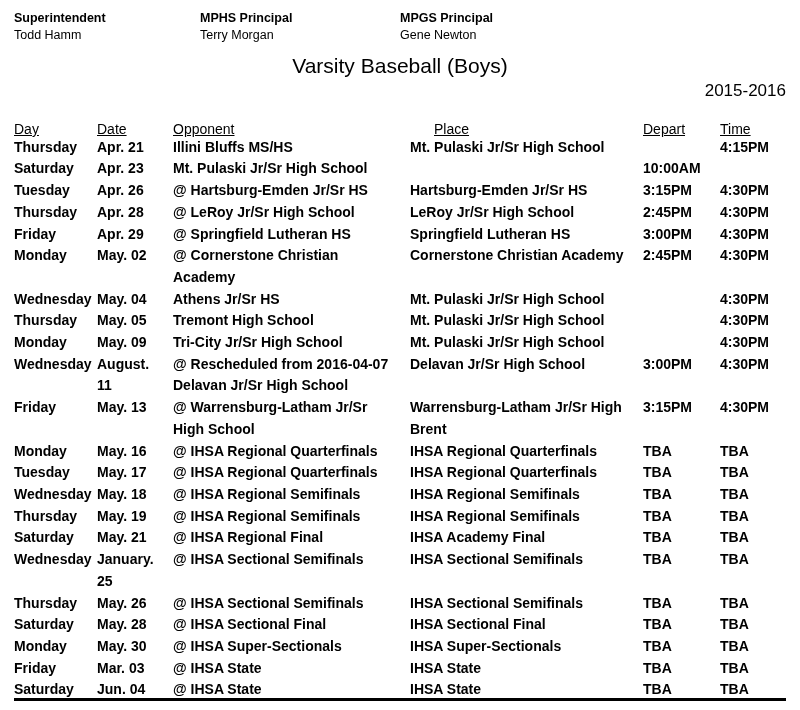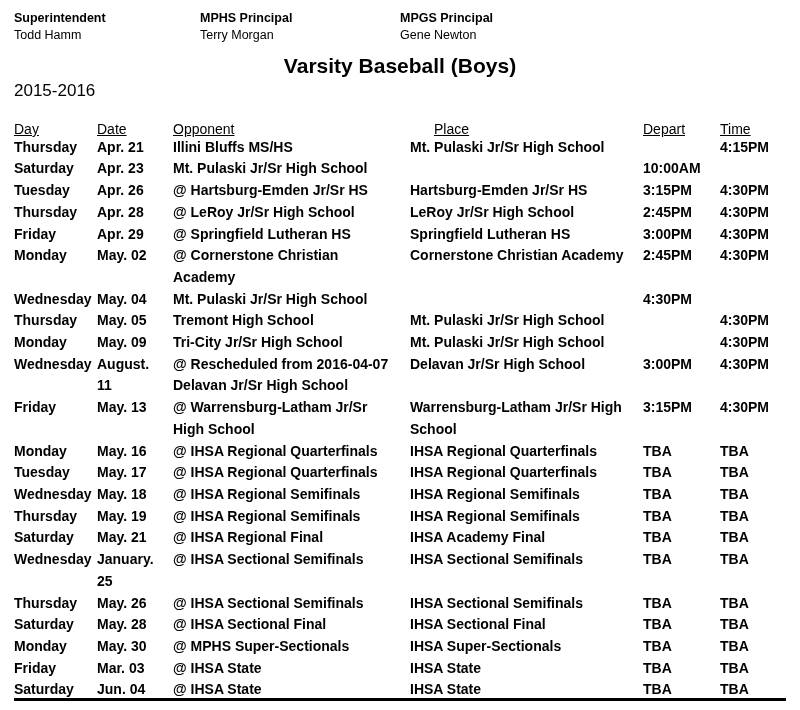--- a/index.html
+++ b/index.html
@@ -22,25 +22,25 @@
     font-size: 12.5px;
     line-height: 1.35;
   }
   .official-title { font-weight: 700; }
   .official-name { font-weight: 400; }
 
   
   .doc-title {
     text-align: center;
     font-size: 21px;
-    font-weight: 700;
+    font-weight: 400;
     margin: 10px 0 3px 0;
   }
   .season {
-    text-align: left;
+    text-align: right;
     font-size: 17px;
     font-weight: 400;
     margin: 0 0 20px 0;
   }
 
   
   .thead, .tr {
     display: grid;
     grid-template-columns: 83px 76px 237px 233px 77px 1fr;
     align-items: start;
@@ -146,20 +146,21 @@
           <div class="td day">Monday</div>
           <div class="td date">May. 02</div>
           <div class="td opponent">@ Cornerstone Christian Academy</div>
           <div class="td place">Cornerstone Christian Academy</div>
           <div class="td depart">2:45PM</div>
           <div class="td time">4:30PM</div>
         </div>
         <div class="tr">
           <div class="td day">Wednesday</div>
           <div class="td date">May. 04</div>
+          <div class="td opponent">Athens Jr/Sr HS</div>
           <div class="td place">Mt. Pulaski Jr/Sr High School</div>
           <div class="td depart"></div>
           <div class="td time">4:30PM</div>
         </div>
         <div class="tr">
           <div class="td day">Thursday</div>
           <div class="td date">May. 05</div>
           <div class="td opponent">Tremont High School</div>
           <div class="td place">Mt. Pulaski Jr/Sr High School</div>
           <div class="td depart"></div>
@@ -178,21 +179,21 @@
           <div class="td date">August. 11</div>
           <div class="td opponent">@ Rescheduled from 2016-04-07 Delavan Jr/Sr High School</div>
           <div class="td place">Delavan Jr/Sr High School</div>
           <div class="td depart">3:00PM</div>
           <div class="td time">4:30PM</div>
         </div>
         <div class="tr">
           <div class="td day">Friday</div>
           <div class="td date">May. 13</div>
           <div class="td opponent">@ Warrensburg-Latham Jr/Sr High School</div>
-          <div class="td place">Warrensburg-Latham Jr/Sr High School</div>
+          <div class="td place">Warrensburg-Latham Jr/Sr High Brent</div>
           <div class="td depart">3:15PM</div>
           <div class="td time">4:30PM</div>
         </div>
         <div class="tr">
           <div class="td day">Monday</div>
           <div class="td date">May. 16</div>
           <div class="td opponent">@ IHSA Regional Quarterfinals</div>
           <div class="td place">IHSA Regional Quarterfinals</div>
           <div class="td depart">TBA</div>
           <div class="td time">TBA</div>
@@ -249,21 +250,21 @@
           <div class="td day">Saturday</div>
           <div class="td date">May. 28</div>
           <div class="td opponent">@ IHSA Sectional Final</div>
           <div class="td place">IHSA Sectional Final</div>
           <div class="td depart">TBA</div>
           <div class="td time">TBA</div>
         </div>
         <div class="tr">
           <div class="td day">Monday</div>
           <div class="td date">May. 30</div>
-          <div class="td opponent">@ MPHS Super-Sectionals</div>
+          <div class="td opponent">@ IHSA Super-Sectionals</div>
           <div class="td place">IHSA Super-Sectionals</div>
           <div class="td depart">TBA</div>
           <div class="td time">TBA</div>
         </div>
         <div class="tr">
           <div class="td day">Friday</div>
           <div class="td date">Mar. 03</div>
           <div class="td opponent">@ IHSA State</div>
           <div class="td place">IHSA State</div>
           <div class="td depart">TBA</div>

